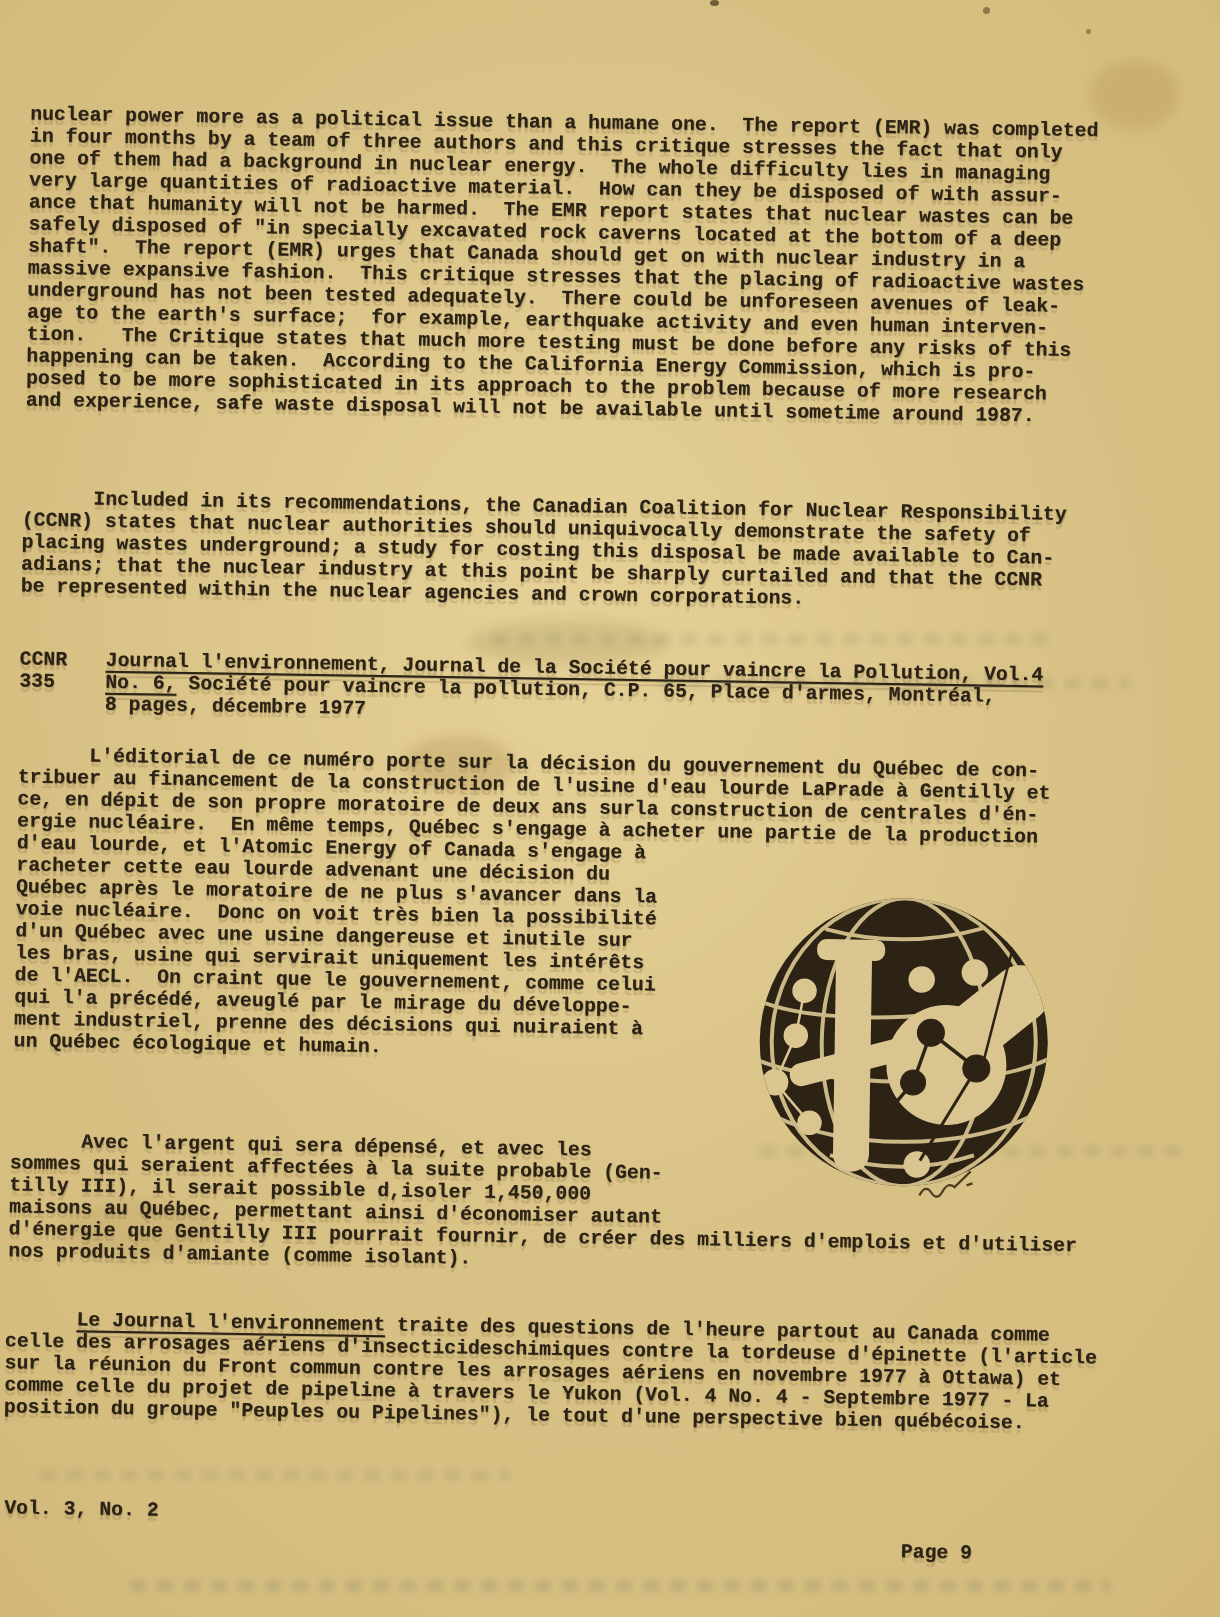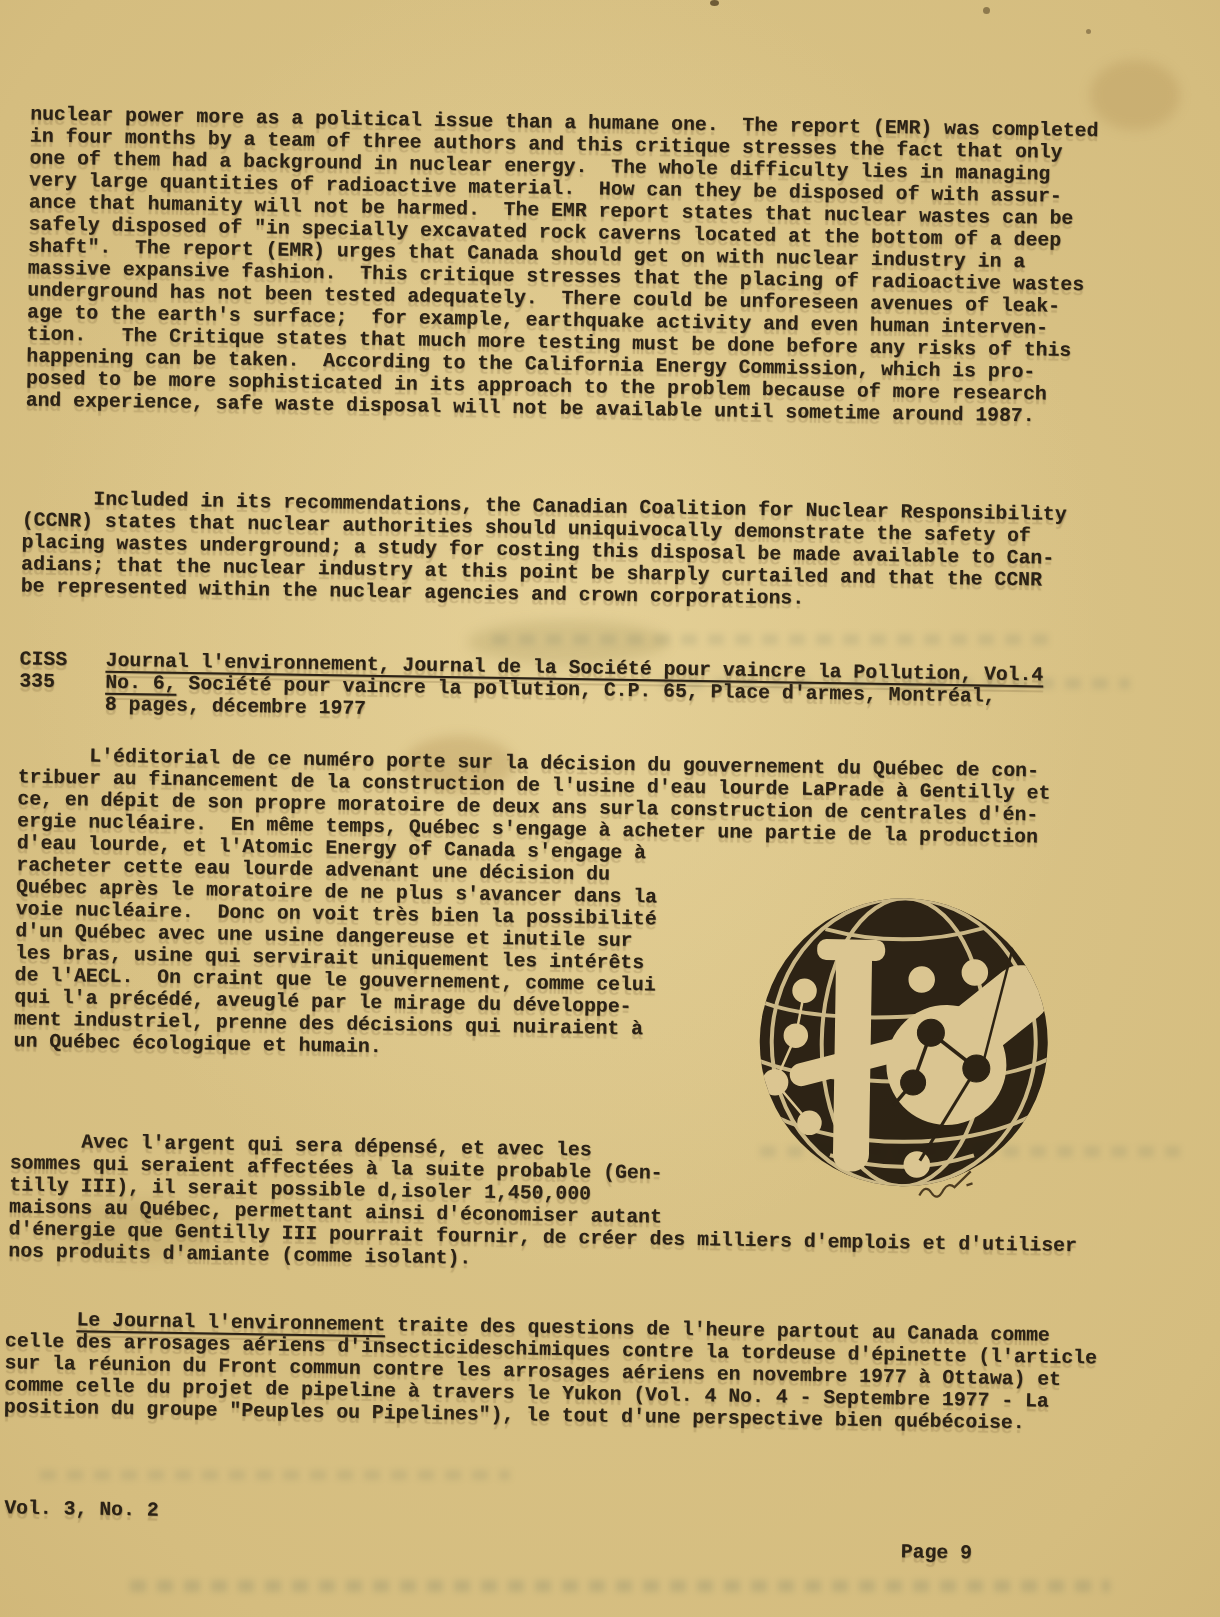--- a/index.html
+++ b/index.html
@@ -81,21 +81,21 @@
 posed to be more sophisticated in its approach to the problem because of more research
 and experience, safe waste disposal will not be available until sometime around 1987.</pre>
 
     <pre class="blk p2">      Included in its recommendations, the Canadian Coalition for Nuclear Responsibility
 (CCNR) states that nuclear authorities should uniquivocally demonstrate the safety of
 placing wastes underground; a study for costing this disposal be made available to Can-
 adians; that the nuclear industry at this point be sharply curtailed and that the CCNR
 be represented within the nuclear agencies and crown corporations.</pre>
 
     <div class="blk cite">
-      <div class="idcol"><span>CISS</span>
+      <div class="idcol"><span>CCNR</span>
 <span>335</span></div>
       <div><span class="u">Journal l'environnement, Journal de la Société pour vaincre la Pollution, Vol.4</span>
 <span class="u">No. 6,</span><span> Société pour vaincre la pollution, C.P. 65, Place d'armes, Montréal,</span>
 <span>8 pages, décembre 1977</span></div>
     </div>
 
     <pre class="blk p3">      L'éditorial de ce numéro porte sur la décision du gouvernement du Québec de con-
 tribuer au financement de la construction de l'usine d'eau lourde LaPrade à Gentilly et
 ce, en dépit de son propre moratoire de deux ans surla construction de centrales d'én-
 ergie nucléaire.  En même temps, Québec s'engage à acheter une partie de la production

